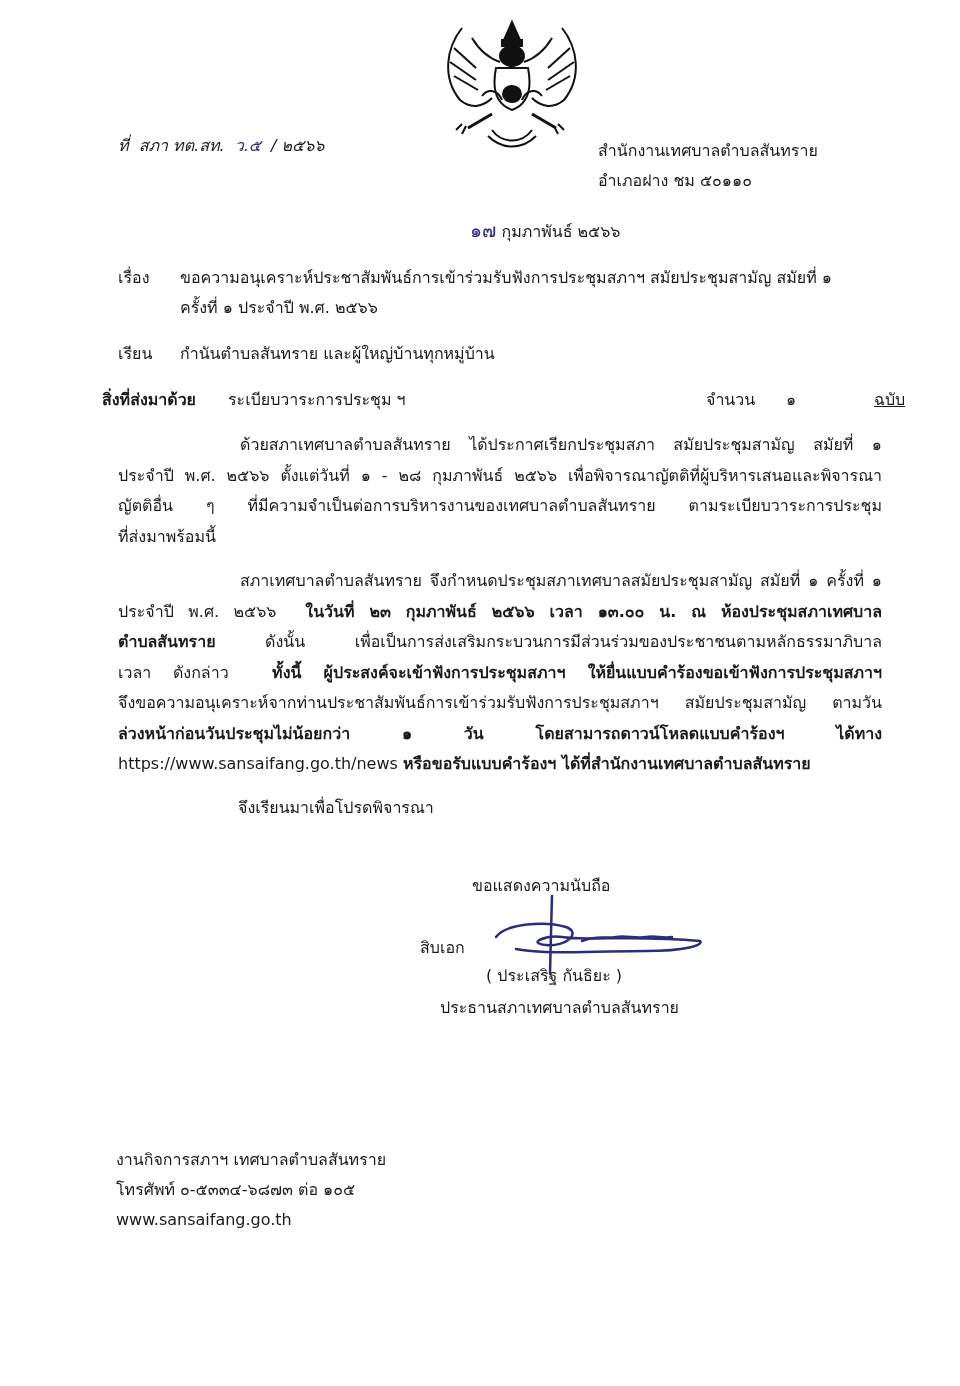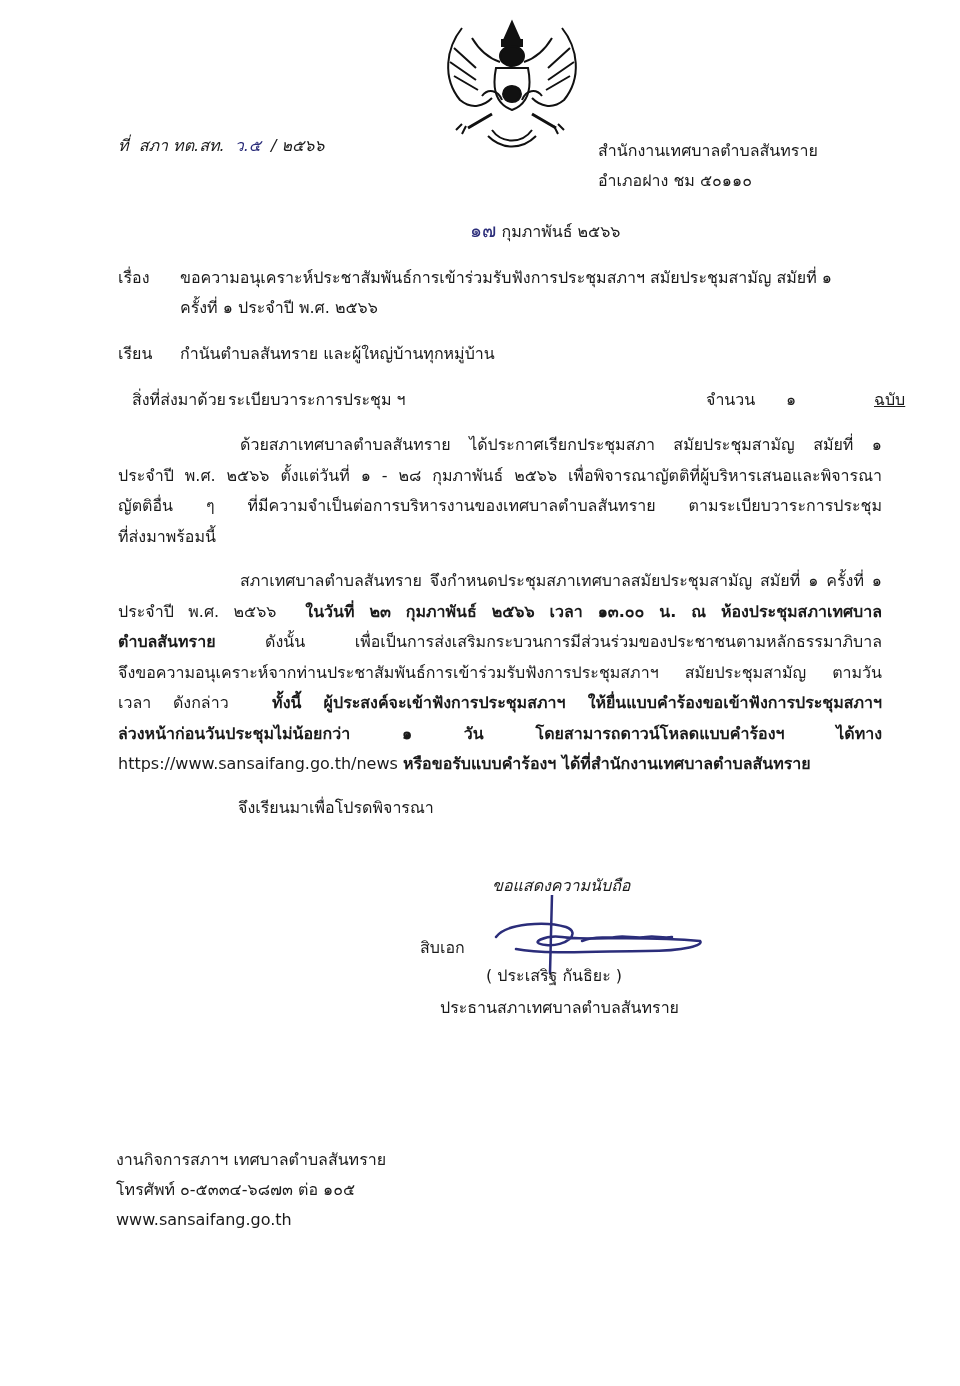--- a/index.html
+++ b/index.html
@@ -62,54 +62,54 @@
   <span>กุมภาพันธ์  ๒๕๖๖</span>
 </div>
 
 <div class="abs txt" style="left:118px; top:268px;">เรื่อง</div>
 <div class="abs txt" style="left:180px; top:268px;">ขอความอนุเคราะห์ประชาสัมพันธ์การเข้าร่วมรับฟังการประชุมสภาฯ สมัยประชุมสามัญ สมัยที่ ๑</div>
 <div class="abs txt" style="left:180px; top:298px;">ครั้งที่ ๑ ประจำปี พ.ศ. ๒๕๖๖</div>
 
 <div class="abs txt" style="left:118px; top:344px;">เรียน</div>
 <div class="abs txt" style="left:180px; top:344px;">กำนันตำบลสันทราย และผู้ใหญ่บ้านทุกหมู่บ้าน</div>
 
-<div class="abs txt" style="left:132px; top:390px;">สิ่งที่ส่งมาด้วย</div>
+<div class="abs txt" style="left:102px; top:390px;font-weight:bold;">สิ่งที่ส่งมาด้วย</div>
 <div class="abs txt" style="left:228px; top:390px;">ระเบียบวาระการประชุม ฯ</div>
 <div class="abs txt" style="left:706px; top:390px;">จำนวน</div>
 <div class="abs txt" style="left:786px; top:390px;">๑</div>
 <div class="abs txt" style="left:874px; top:390px;text-decoration:underline;">ฉบับ</div>
 
 <div class="para" style="top:430px;">
   <span class="line indent">ด้วยสภาเทศบาลตำบลสันทราย  ได้ประกาศเรียกประชุมสภา สมัยประชุมสามัญ  สมัยที่ ๑</span>
   <span class="line">ประจำปี พ.ศ. ๒๕๖๖ ตั้งแต่วันที่ ๑ - ๒๘ กุมภาพันธ์ ๒๕๖๖ เพื่อพิจารณาญัตติที่ผู้บริหารเสนอและพิจารณา</span>
   <span class="line">ญัตติอื่น ๆ ที่มีความจำเป็นต่อการบริหารงานของเทศบาลตำบลสันทราย  ตามระเบียบวาระการประชุม</span>
   <span class="line last">ที่ส่งมาพร้อมนี้</span>
 </div>
 
 <div class="para" style="top:566px;">
   <span class="line indent">สภาเทศบาลตำบลสันทราย  จึงกำหนดประชุมสภาเทศบาลสมัยประชุมสามัญ สมัยที่ ๑ ครั้งที่ ๑</span>
   <span class="line">
     <span>ประจำปี พ.ศ. ๒๕๖๖</span>&nbsp;&nbsp;<span class="b">ในวันที่ ๒๓ กุมภาพันธ์ ๒๕๖๖ เวลา ๑๓.๐๐ น. ณ ห้องประชุมสภาเทศบาล</span>
   </span>
   <span class="line">
     <span class="b">ตำบลสันทราย</span>&nbsp;<span>ดังนั้น เพื่อเป็นการส่งเสริมกระบวนการมีส่วนร่วมของประชาชนตามหลักธรรมาภิบาล</span>
   </span>
-  <span class="line">จึงขอความอนุเคราะห์จากท่านประชาสัมพันธ์การเข้าร่วมรับฟังการประชุมสภาฯ สมัยประชุมสามัญ ตามวัน</span>
   <span class="line">
     <span>เวลา ดังกล่าว</span>&nbsp;&nbsp;<span class="b">ทั้งนี้ ผู้ประสงค์จะเข้าฟังการประชุมสภาฯ ให้ยื่นแบบคำร้องขอเข้าฟังการประชุมสภาฯ</span>
   </span>
+  <span class="line">จึงขอความอนุเคราะห์จากท่านประชาสัมพันธ์การเข้าร่วมรับฟังการประชุมสภาฯ สมัยประชุมสามัญ ตามวัน</span>
   <span class="line b">ล่วงหน้าก่อนวันประชุมไม่น้อยกว่า ๑ วัน  โดยสามารถดาวน์โหลดแบบคำร้องฯ ได้ทาง</span>
   <span class="line last">
     <span>https://www.sansaifang.go.th/news</span>&nbsp;<span class="b">หรือขอรับแบบคำร้องฯ ได้ที่สำนักงานเทศบาลตำบลสันทราย</span>
   </span>
 </div>
 
 <div class="abs txt" style="left:238px; top:798px;">จึงเรียนมาเพื่อโปรดพิจารณา</div>
 
-<div class="abs txt" style="left:492px; top:876px;font-style:italic;">ขอแสดงความนับถือ</div>
+<div class="abs txt" style="left:472px; top:876px;">ขอแสดงความนับถือ</div>
 
 <svg id="signature" viewBox="0 0 220 80">
   <g fill="none" stroke="#2b2d7a" stroke-width="2.5" stroke-linecap="round">
     <path d="M66 0 L64 78"></path>
     <path d="M10 42 C20 28 60 26 80 32 C96 38 80 52 60 50 C40 48 60 40 76 42 C100 46 150 40 214 46 C218 50 200 56 160 56 C120 56 60 60 30 54"></path>
     <path d="M96 46 C110 40 120 44 130 42 C140 40 150 44 160 42 C170 40 176 44 186 42"></path>
   </g>
 </svg>
 
 <div class="abs txt" style="left:420px; top:938px;">สิบเอก</div>

